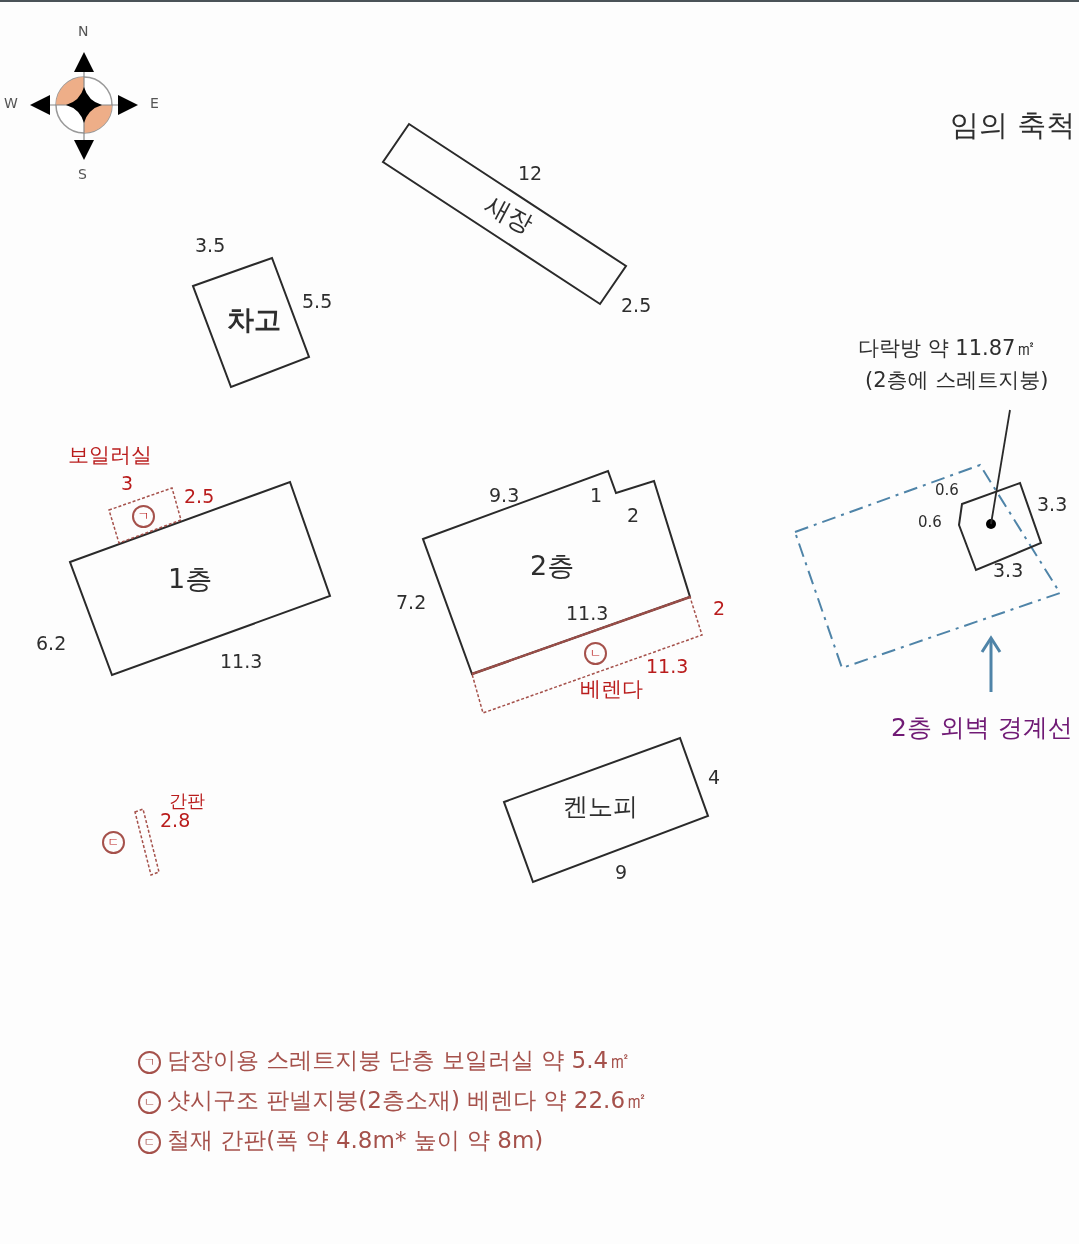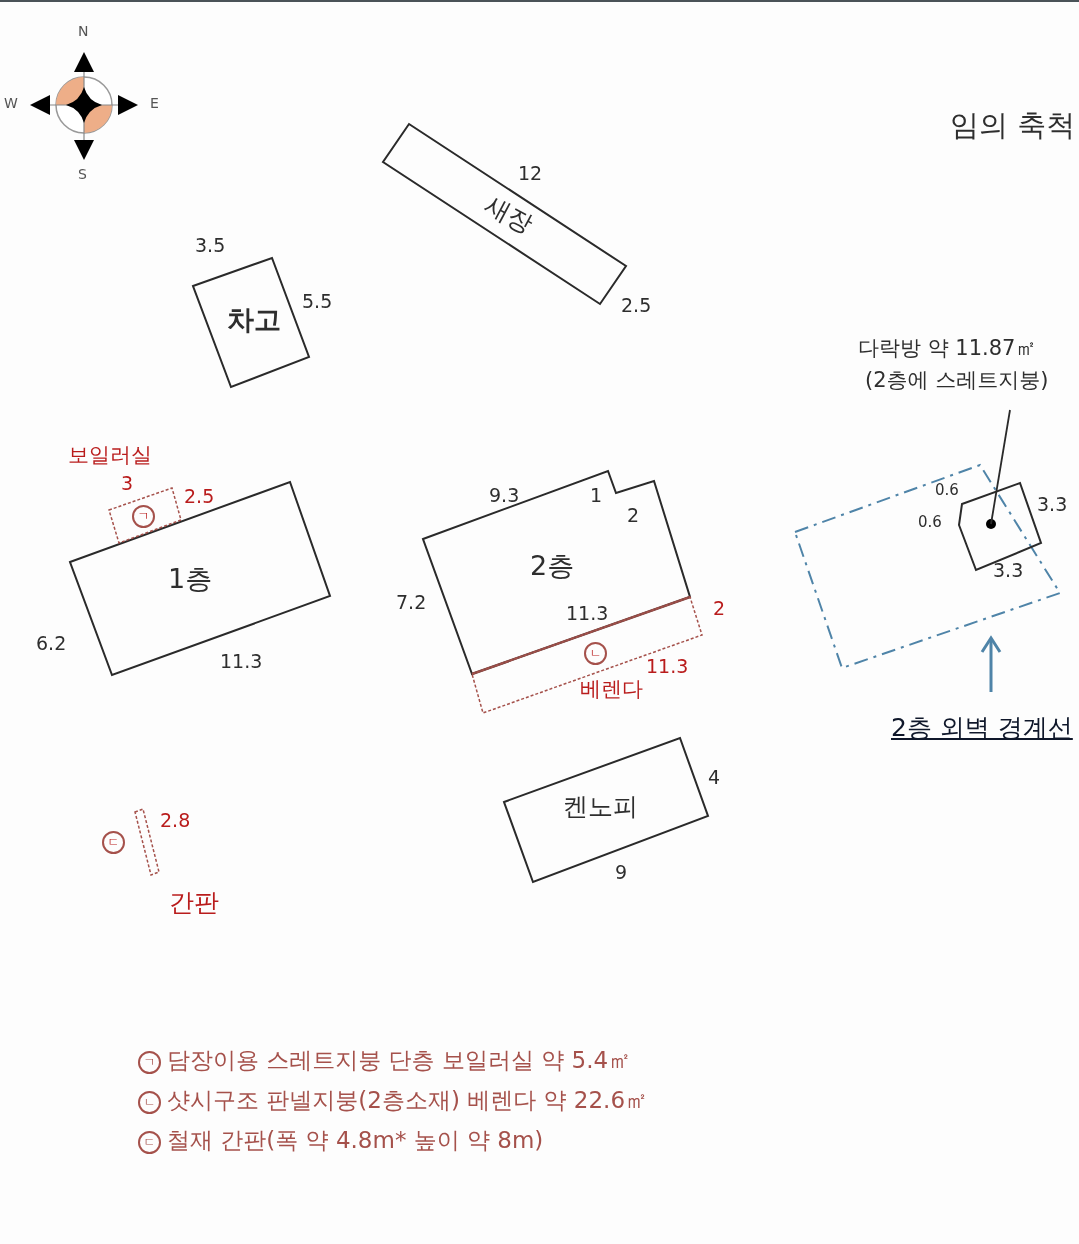--- a/index.html
+++ b/index.html
@@ -6,21 +6,21 @@
   body {
     width: 1079px; height: 1244px; overflow: hidden;
     background: #fdfdfd; position: relative;
     font-family: "DejaVu Sans", "Liberation Sans", sans-serif;
   }
   .topbar { position: absolute; left: 0; top: 0; width: 1079px; height: 2px; background: #4a5358; }
   svg.canvas { position: absolute; left: 0; top: 0; }
   .lbl { position: absolute; white-space: nowrap; line-height: 1; }
   .dark { color: #2e2e2e; }
   .red { color: #b91c1c; }
-  .blue { color: #0f172a; text-decoration: underline; }
+  .blue { color: #701a75; }
   .dim { font-size: 19px; }
   .name { font-size: 27px; }
   .compass-letter { font-size: 14px; color: #555; }
   .legend { position: absolute; left: 138px; top: 1040px; color: #a5514b; font-size: 23px; line-height: 40px; }
   .legend div { white-space: nowrap; }
   .circ {
     display: inline-block; width: 19px; height: 19px; border: 2px solid #a5514b; border-radius: 50%;
     font-size: 12px; line-height: 19px; text-align: center; vertical-align: 2px; margin-right: 6px;
     box-sizing: content-box;
   }
@@ -107,21 +107,21 @@
 <span class="lbl red" style="left:584px;top:642px;"><span class="circ">ㄴ</span></span>
 <span class="lbl red dim" style="left:646px;top:657px;">11.3</span>
 <span class="lbl red" style="left:580px;top:679px;font-size:21px;">베렌다</span>
 
 <span class="lbl dark name" style="left:563px;top:794px;font-size:25px;">켄노피</span>
 <span class="lbl dark dim" style="left:708px;top:768px;">4</span>
 <span class="lbl dark dim" style="left:615px;top:863px;">9</span>
 
 <span class="lbl red" style="left:102px;top:831px;"><span class="circ">ㄷ</span></span>
 <span class="lbl red dim" style="left:160px;top:811px;">2.8</span>
-<span class="lbl red" style="left:169px;top:890px;font-size:25px;">간판</span>
+<span class="lbl red" style="left:169px;top:792px;font-size:18px;">간판</span>
 
 <span class="lbl dark" style="left:858px;top:338px;font-size:21px;">다락방 약 11.87㎡</span>
 <span class="lbl dark" style="left:865px;top:370px;font-size:21px;">(2층에 스레트지붕)</span>
 <span class="lbl dark" style="left:935px;top:483px;font-size:15px;">0.6</span>
 <span class="lbl dark" style="left:918px;top:515px;font-size:15px;">0.6</span>
 <span class="lbl dark dim" style="left:1037px;top:495px;">3.3</span>
 <span class="lbl dark dim" style="left:993px;top:561px;">3.3</span>
 
 <span class="lbl blue" style="left:891px;top:715px;font-size:25px;">2층 외벽 경계선</span>
 

